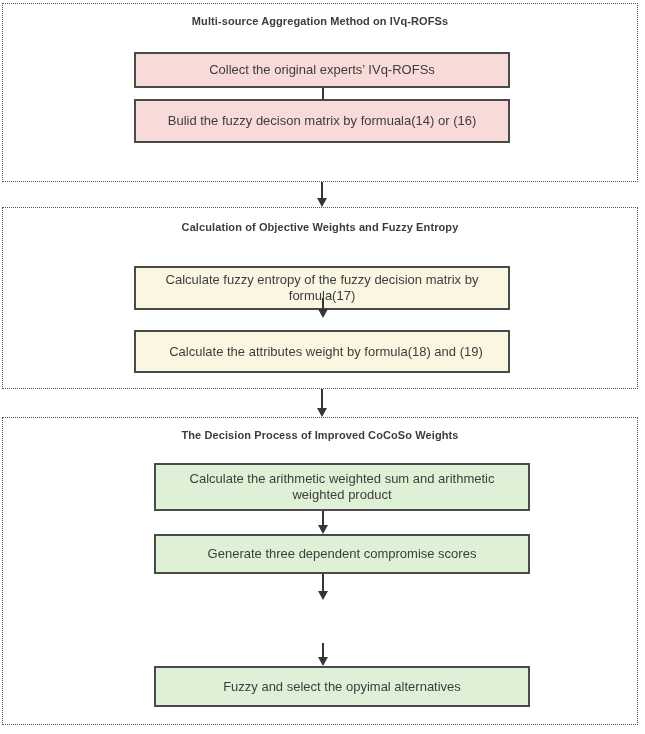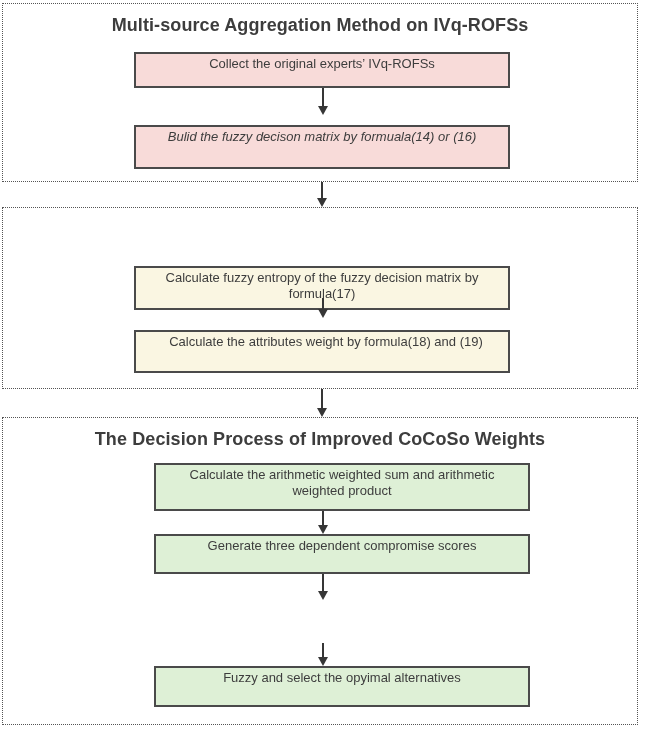--- a/index.html
+++ b/index.html
@@ -22,40 +22,40 @@
   .panel{
     position:absolute;left:2px;width:636px;
     border:1.5px dotted var(--outline);
     box-sizing:border-box;background:#ffffff;
   }
   .panel-1{top:3px;height:179px;}
   .panel-2{top:207px;height:182px;}
   .panel-3{top:417px;height:308px;}
   .panel-title{
     position:absolute;left:0;right:0;text-align:center;
-    font-weight:700;font-size:18px;color:var(--text);
+    font-weight:700;font-size:11px;color:var(--text);
     letter-spacing:0.1px;
   }
   .panel-1 .panel-title{top:11px;}
   .panel-2 .panel-title{top:13px;}
   .panel-3 .panel-title{top:11px;}
   .box{
     position:absolute;left:131px;width:376px;
     box-sizing:border-box;
     border:2px solid var(--box-border);
-    display:flex;align-items:flex-start;justify-content:center;
+    display:flex;align-items:center;justify-content:center;
     text-align:center;
     font-size:13px;line-height:16px;color:var(--text);
     padding:2px 20px;
   }
   .fill-pink{background:var(--pink-fill);}
   .fill-cream{background:var(--cream-fill);margin-top:12px;}
   .fill-green{background:var(--green-fill);margin-left:20px;}
   .b-1-1{top:48px;height:36px;}
-  .b-1-2{top:121px;height:44px;font-style:italic;}
+  .b-1-2{top:95px;height:44px;}
   .b-2-1{top:46px;height:44px;}
   .b-2-2{top:110px;height:43px;padding-left:28px;}
   .b-3-1{top:45px;height:48px;}
   .b-3-2{top:116px;height:40px;}
   .b-3-3{top:182px;height:43px;}
   .b-3-4{top:248px;height:41px;}
   .arrow{
     position:absolute;width:2px;background:var(--arrow);
   }
   .arrow::after{
@@ -87,20 +87,21 @@
     </div>
     <div class="arrow a-1-1"></div>
     <div class="box fill-pink b-1-2">
       <span>Bulid the fuzzy decison matrix by formuala(14) or (16)</span>
     </div>
   </div>
 
   <div class="arrow connector conn-1"></div>
 
   <div class="panel panel-2">
+    <div class="panel-title">Calculation of Objective Weights and Fuzzy Entropy</div>
     <div class="box fill-cream b-2-1">
       <span>Calculate fuzzy entropy of the fuzzy decision matrix by formula(17)</span>
     </div>
     <div class="arrow a-2-1"></div>
     <div class="box fill-cream b-2-2">
       <span>Calculate the attributes weight by formula(18) and (19)</span>
     </div>
   </div>
 
   <div class="arrow connector conn-2"></div>

